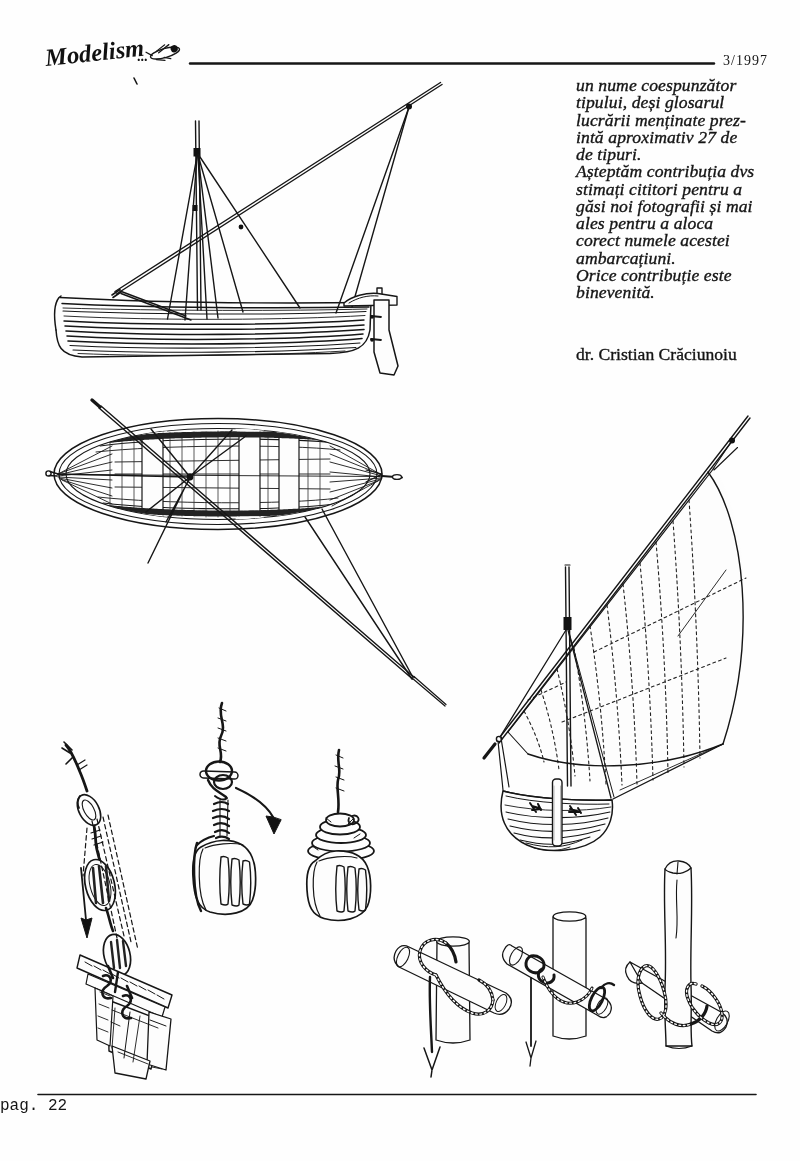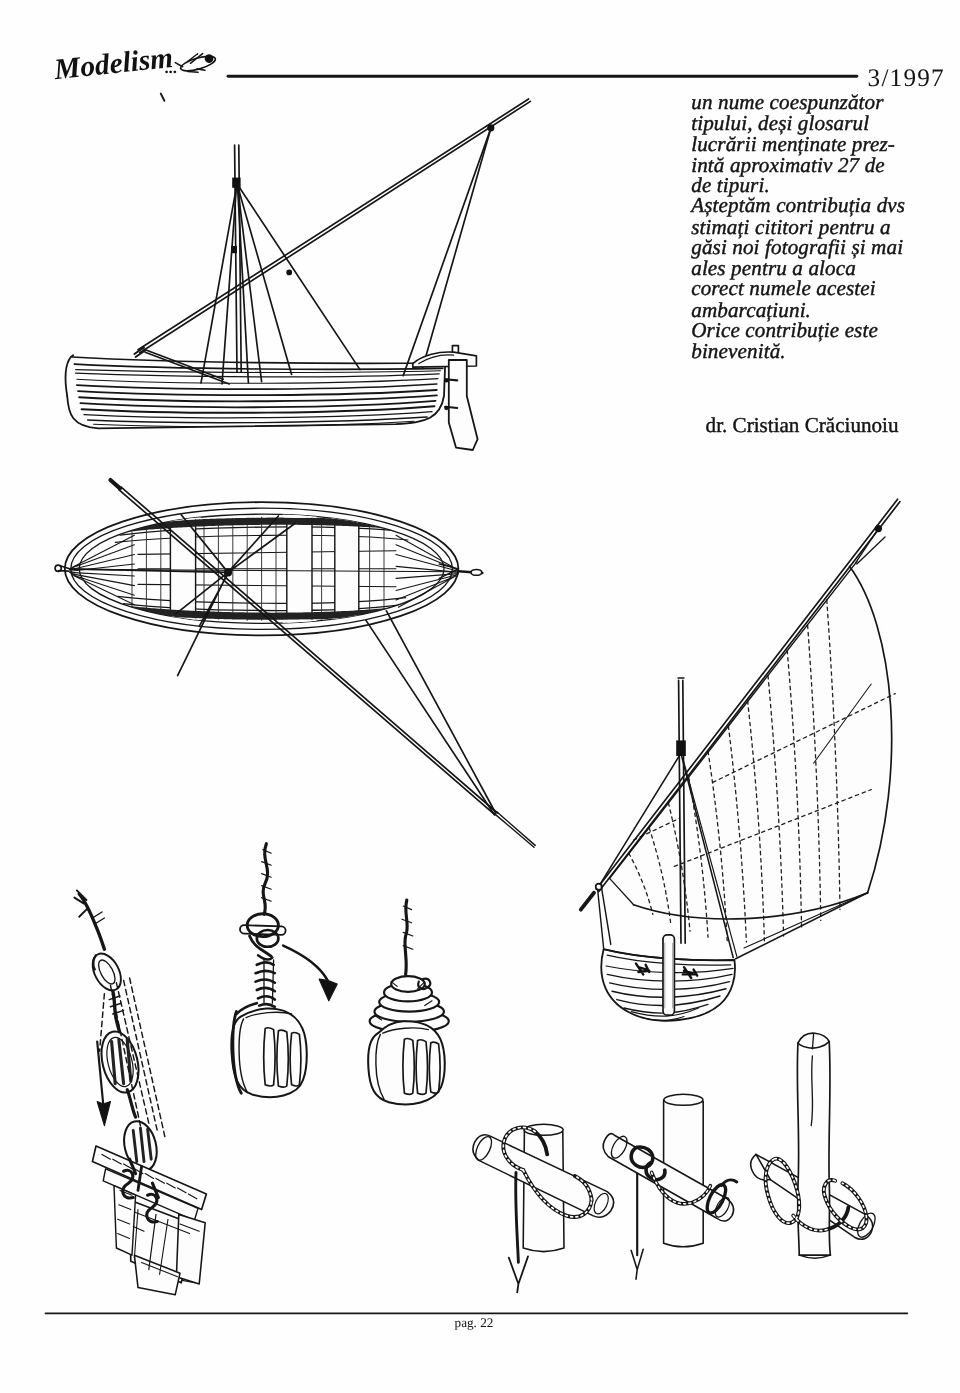--- a/index.html
+++ b/index.html
@@ -1,24 +1,24 @@
 <!DOCTYPE html>
 <html><head>
 <meta charset="utf-8">
 <style>
 html,body{margin:0;padding:0;background:#fff;}
 #page{position:relative;width:800px;height:1161px;background:#fefefe;overflow:hidden;
  font-family:"Liberation Serif", serif;color:#151515;}
 #txt{position:absolute;left:576px;top:77px;width:205px;
  font-size:17.6px;line-height:17.25px;letter-spacing:0.1px;font-style:italic;
  -webkit-text-stroke:0.35px #141414;}
-#sig{position:absolute;left:588px;top:344px;font-size:17.6px;-webkit-text-stroke:0.35px #141414;}
-#yr{position:absolute;left:723px;top:53px;font-size:21px;letter-spacing:1px;}
-#pag{position:absolute;left:0;top:1097px;width:790px;text-align:center;
- font-family:Liberation Serif, serif;font-size:11px;}
+#sig{position:absolute;left:576px;top:344px;font-size:17.6px;-webkit-text-stroke:0.35px #141414;}
+#yr{position:absolute;left:723px;top:53px;font-size:14px;letter-spacing:1px;}
+#pag{position:absolute;left:0;top:1097px;width:790px;
+ font-family:Liberation Mono, monospace;font-size:16px;}
 svg{position:absolute;left:0;top:0;}
 </style>
 </head>
 <body>
 <div id="page">
 <div id="txt">un nume coespunzător<br>tipului, deși glosarul<br>lucrării menținate prez-<br>intă aproximativ 27 de<br>de tipuri.<br>Așteptăm contribuția dvs<br>stimați cititori pentru a<br>găsi noi fotografii și mai<br>ales pentru a aloca<br>corect numele acestei<br>ambarcațiuni.<br>Orice contribuție este<br>binevenită.</div>
 <div id="sig">dr. Cristian Crăciunoiu</div>
 <div id="yr">3/1997</div>
 <div id="pag">pag. 22</div>
 <svg width="800" height="1161" viewBox="0 0 800 1161" fill="none" stroke="#161616" stroke-width="1.4" stroke-linecap="round" stroke-linejoin="round">

